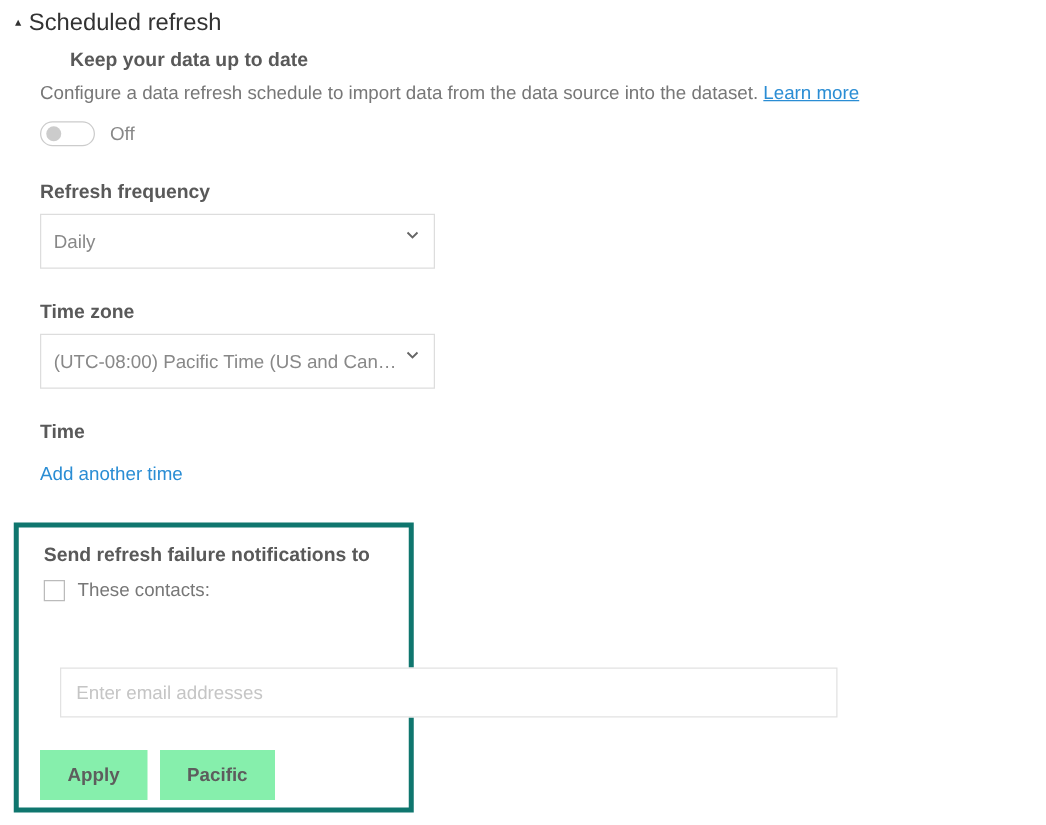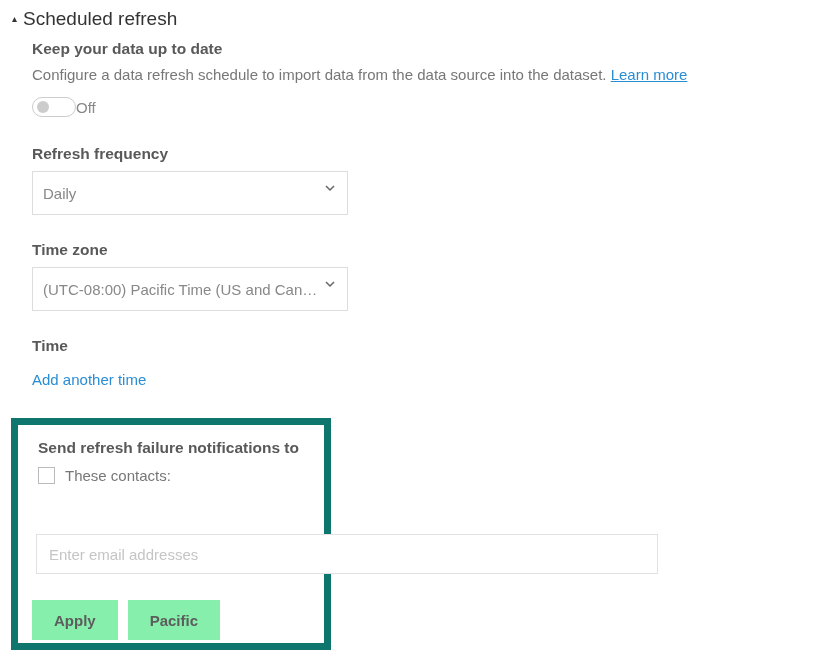--- a/index.html
+++ b/index.html
@@ -24,34 +24,36 @@
       font-size: 19px;
       font-weight: 400;
       color: #333;
     }
     .content { padding-left: 32px; padding-right: 20px; }
     .sub-title {
       font-size: 15.5px;
       font-weight: 600;
       color: #595959;
       margin-bottom: 8px;
+      margin-left: 24px;
     }
     .desc {
       font-size: 15px;
       color: #777;
       margin-bottom: 14px;
     }
     .link {
       color: #2a8dd4;
       text-decoration: underline;
       cursor: pointer;
     }
     .toggle-row {
       display: flex;
       align-items: center;
+      gap: 12px;
       margin-bottom: 28px;
     }
     .toggle {
       width: 44px;
       height: 20px;
       border-radius: 10px;
       border: 1px solid #ccc;
       background: #fff;
       position: relative;
       cursor: pointer;
@@ -102,21 +104,21 @@
     .chevron svg { width: 12px; height: 12px; }
     .time-block { margin-bottom: 16px; }
     .add-time {
       color: #2a8dd4;
       font-size: 15px;
       cursor: pointer;
       display: inline-block;
       margin-bottom: 30px;
     }
     .highlight-box {
-      border: 7px solid #0f766e;
+      border: 4px solid #0f766e;
       padding: 14px 16px 16px 16px;
       position: absolute;
       left: 11px;
       top: 418px;
       width: 320px;
       height: 232px;
     }
     .notify-inner { padding-left: 4px; }
     .notify-title {
       font-size: 15.5px;
@@ -148,21 +150,21 @@
     .check-label { color: #777; font-size: 15px; }
     .email-input {
       width: 622px;
       height: 40px;
       border: 1px solid #e2e2e2;
       padding: 0 12px;
       font-size: 15px;
       color: #555;
       margin-bottom: 24px;
       position: absolute;
-      left: 36px;
+      left: 48px;
       top: 534px;
     }
     .email-input::placeholder { color: #c5c5c5; }
     .btn-row {
       display: flex;
       gap: 10px;
       position: absolute;
       left: 32px;
       top: 600px;
     }

